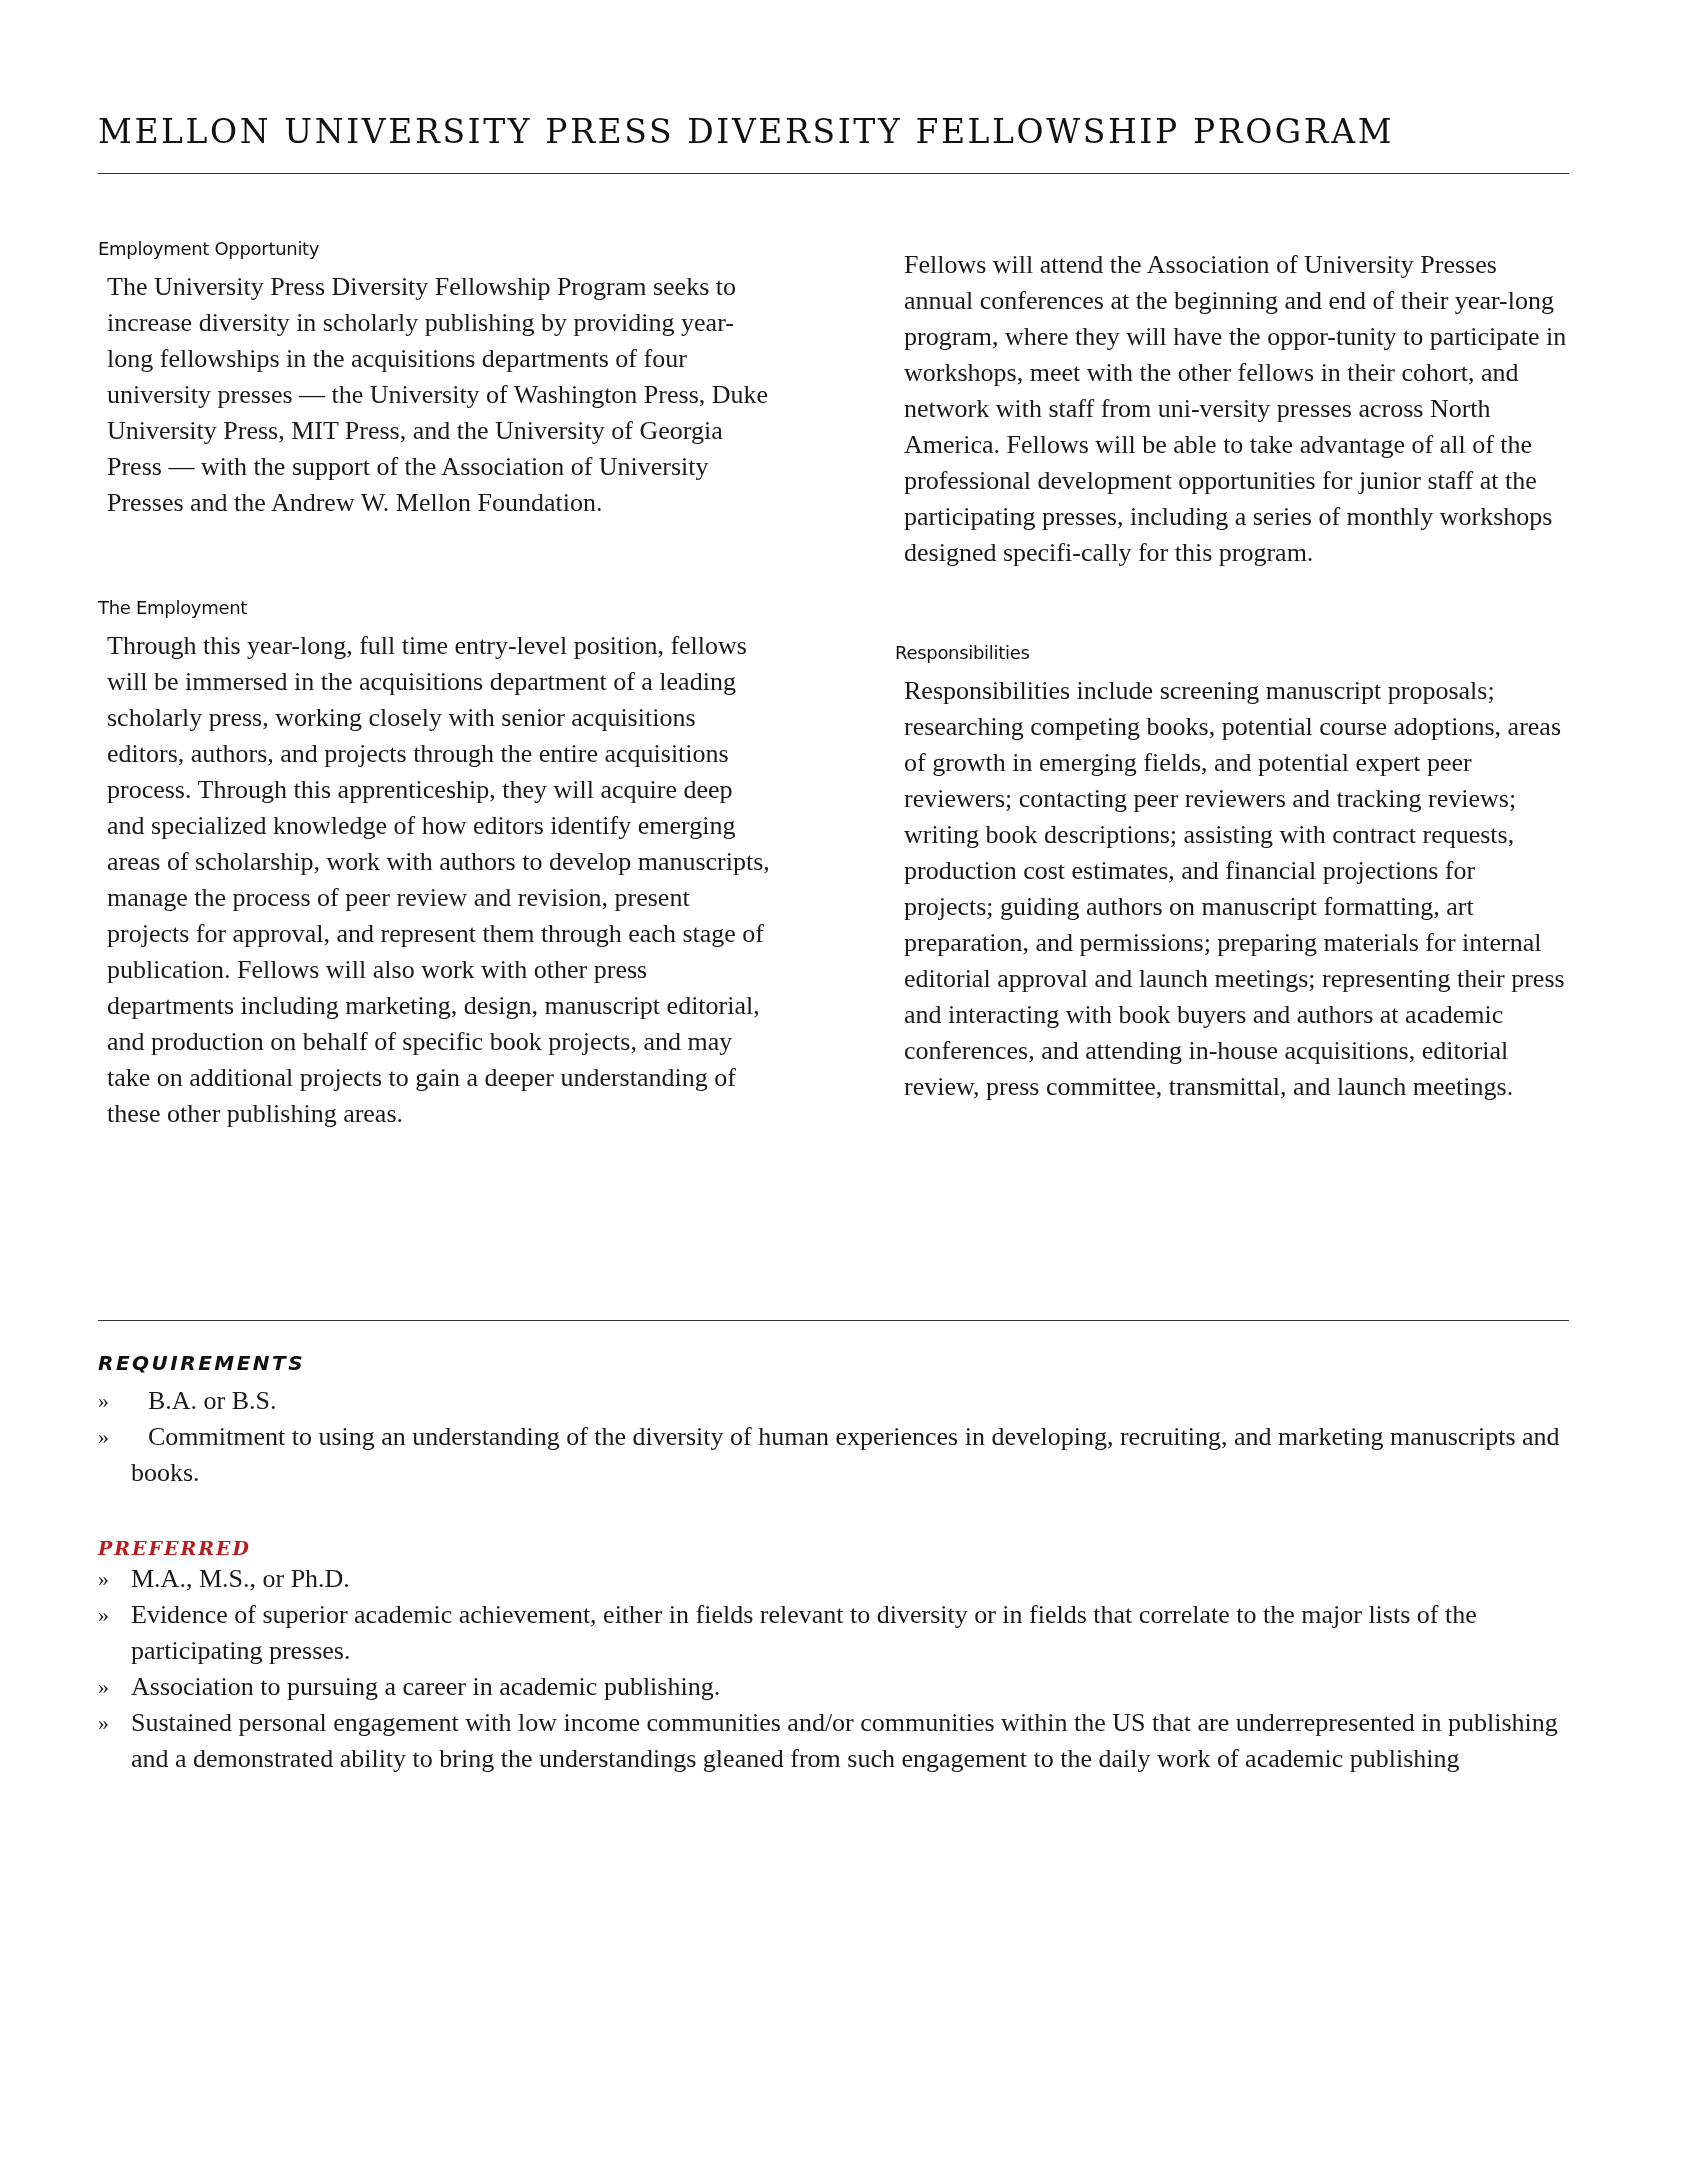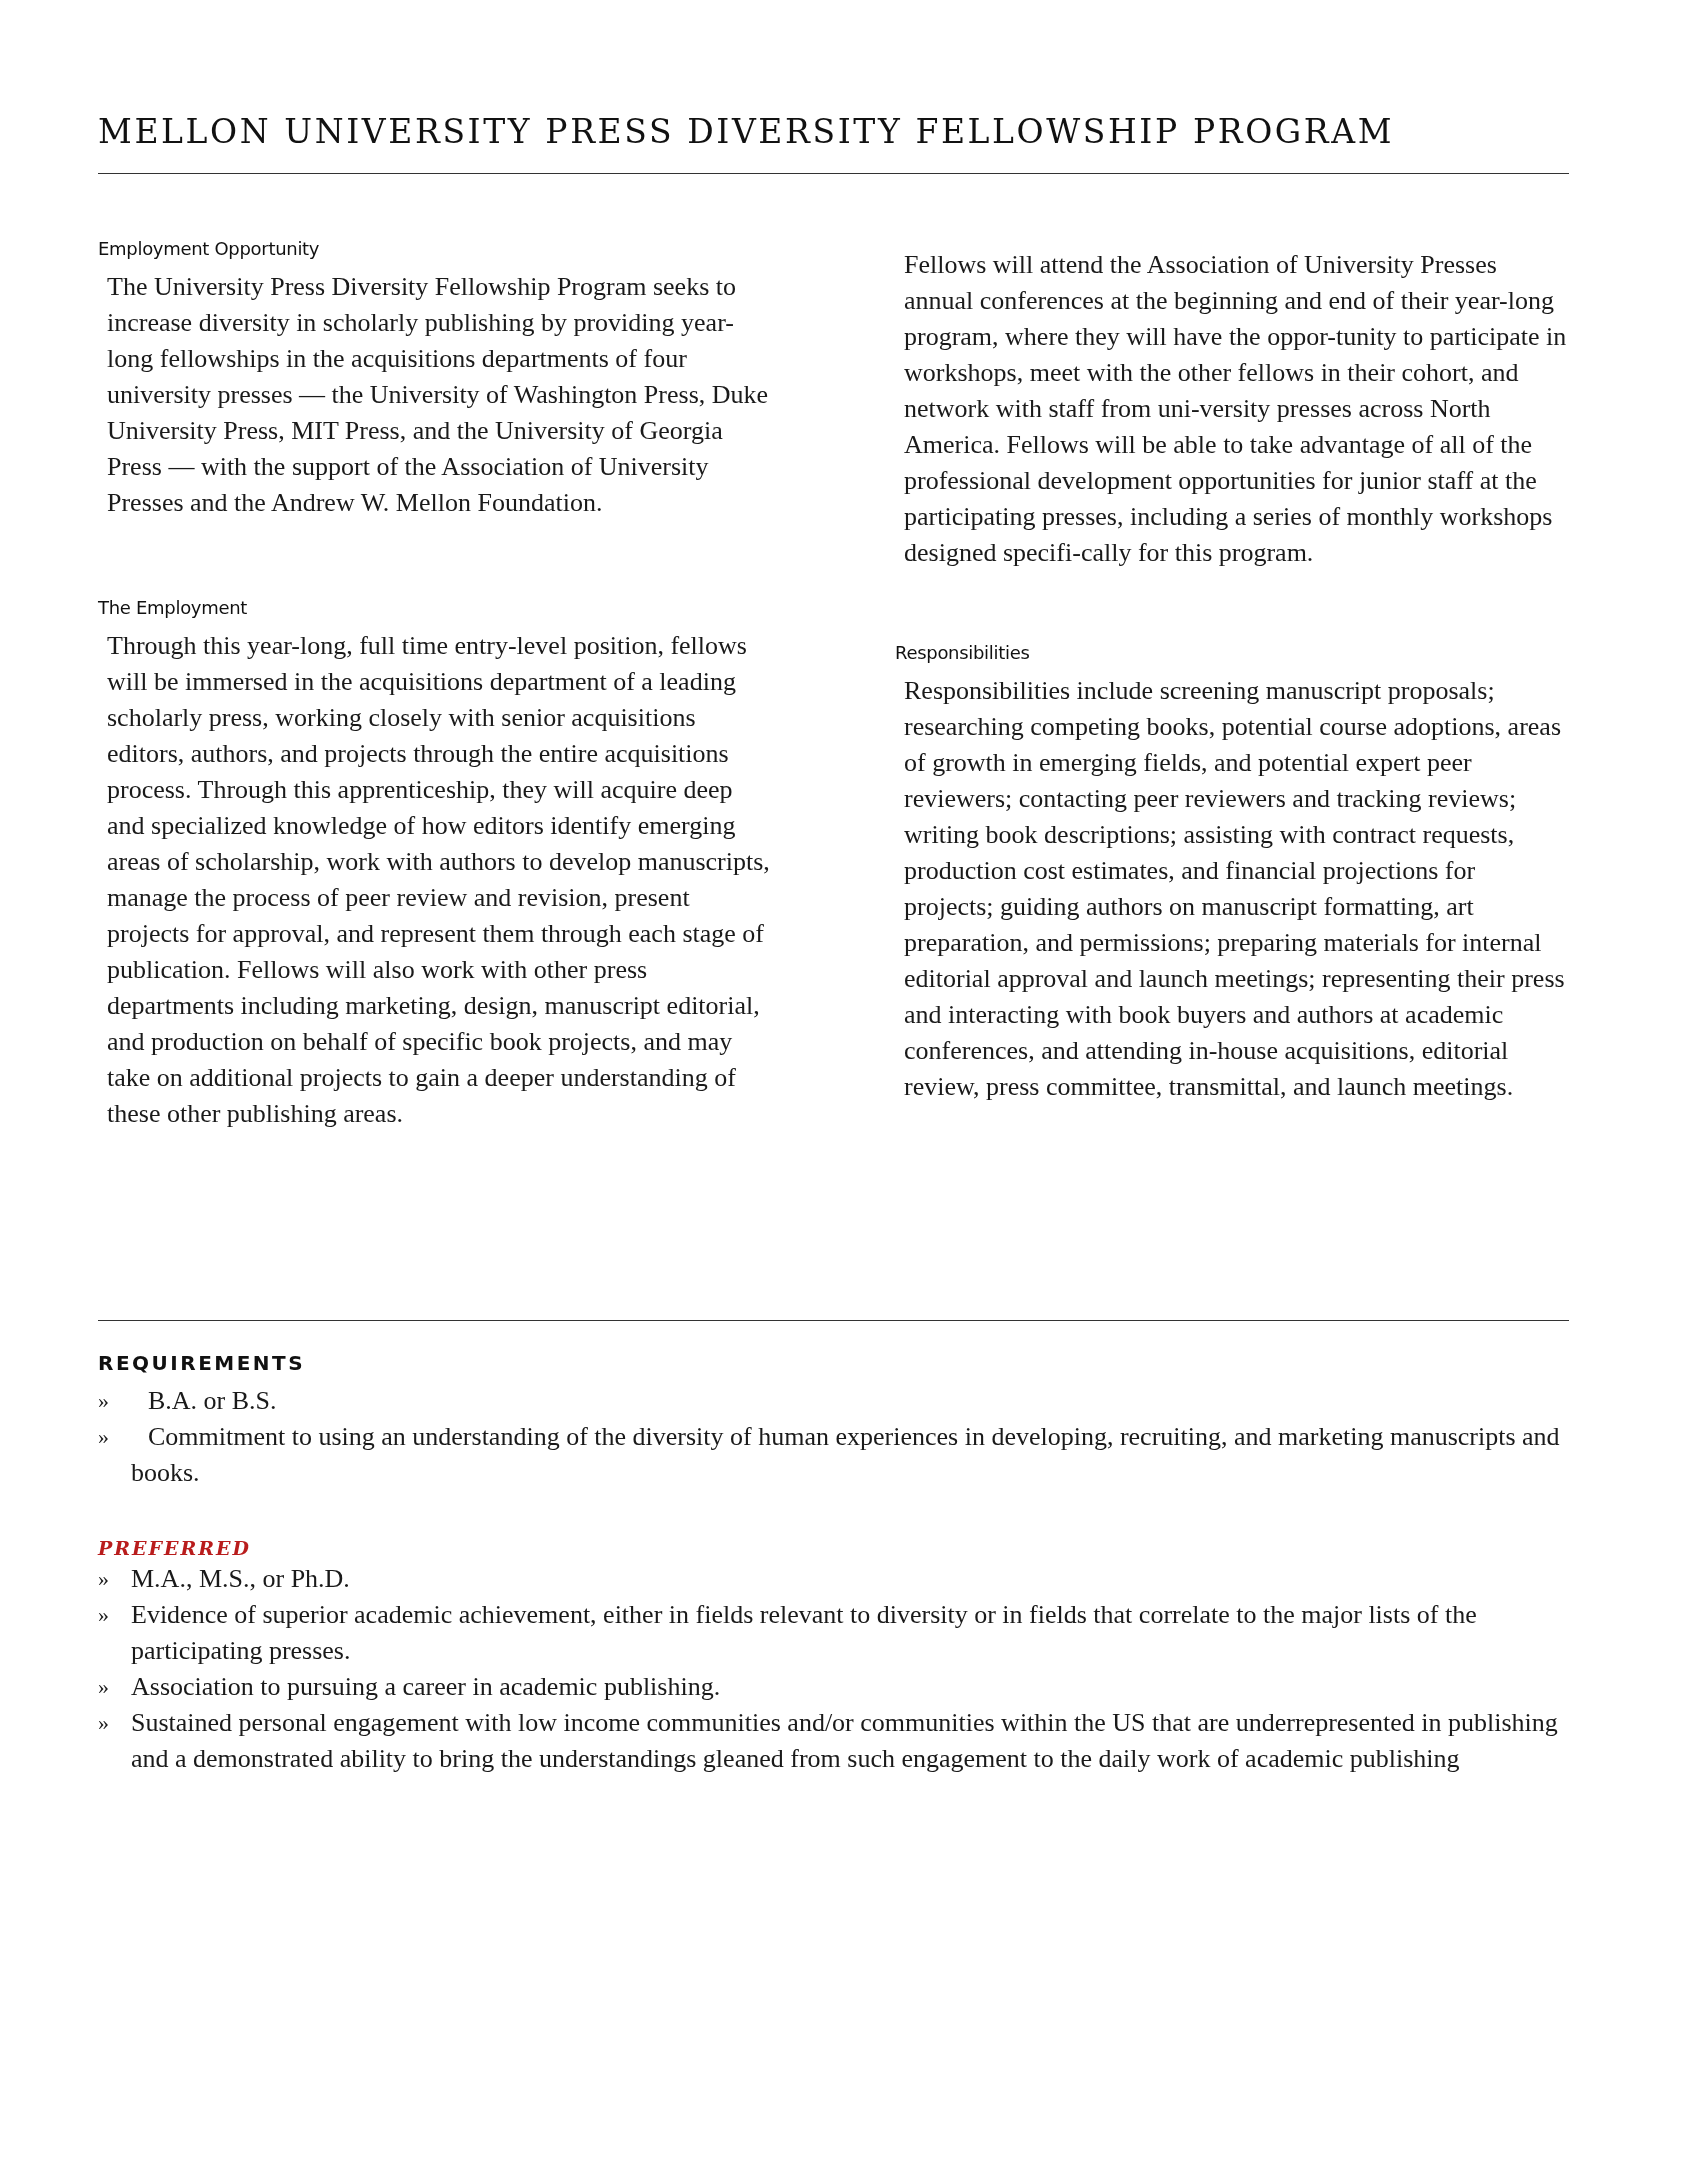--- a/index.html
+++ b/index.html
@@ -22,21 +22,21 @@
   }
   p.body {
     font-family: "Liberation Serif", serif; font-size: 26px; line-height: 36px;
     margin: 9px; color: #1a1a1a;
   }
   .gap-a { height: 67px; }
   .gap-b { height: 62px; }
   .lower { position: absolute; left: 98px; top: 1351px; width: 1475px; }
   h3.cap {
     font-family: "DejaVu Sans", sans-serif; font-weight: bold; font-size: 20px;
-    letter-spacing: 2.5px; margin: 0 0 8px 0; color: #111;
+    letter-spacing: 2.5px; margin: 0 0 8px 0; color: #111; font-style: italic;
   }
   h4.pref {
     font-family: "DejaVu Serif", serif; font-style: italic; font-weight: bold;
     font-size: 19px; letter-spacing: 2px; margin: 0 0 2px 0; color: #b91c1c;
   }
   ul.bul { list-style: none; margin: 0; padding: 0; }
   ul.bul li {
     position: absolute; position: relative; padding-left: 33px;
     font-family: "Liberation Serif", serif; font-size: 26px; line-height: 36px; color: #1a1a1a;
   }

